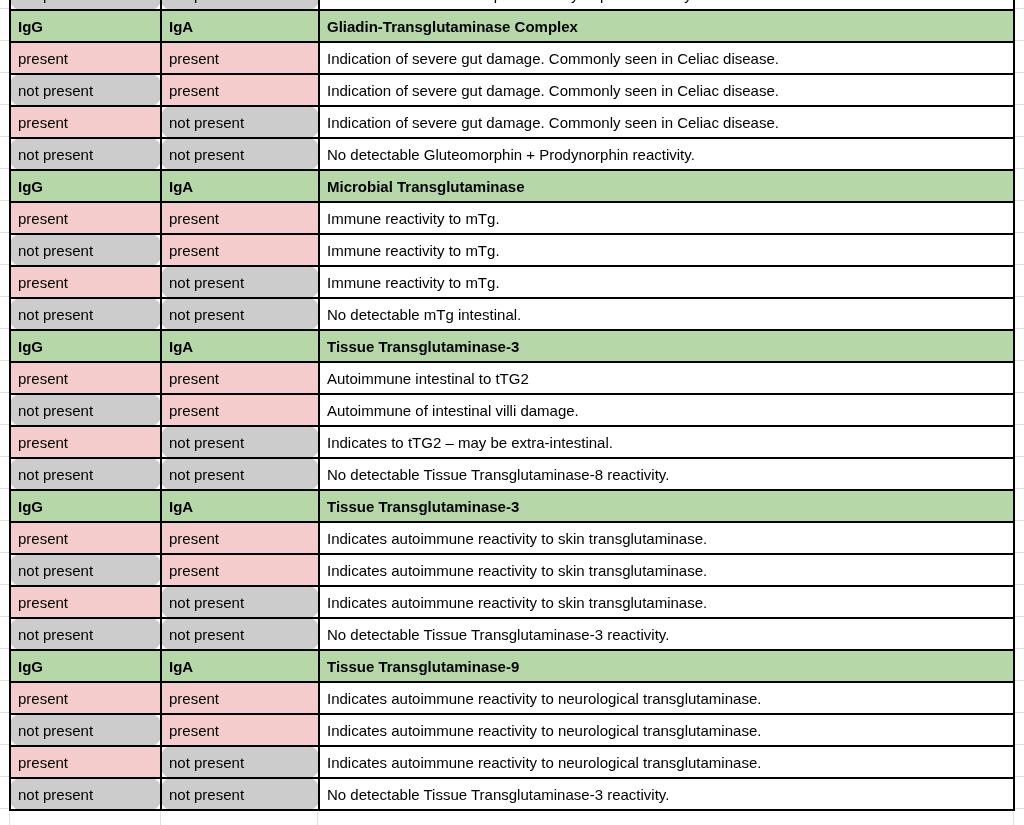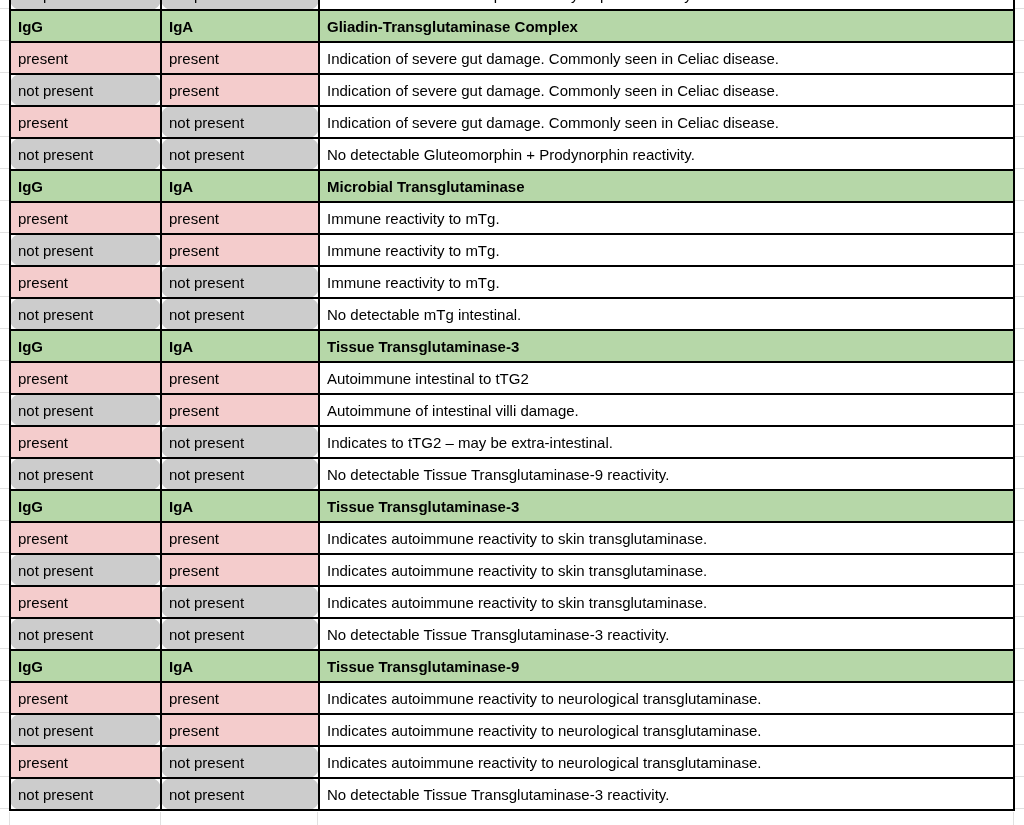--- a/index.html
+++ b/index.html
@@ -149,21 +149,21 @@
         <td>Autoimmune of intestinal villi damage.</td>
       </tr>
       <tr>
         <td class="pink">present</td>
         <td class="gray">not present</td>
         <td>Indicates to tTG2 – may be extra-intestinal.</td>
       </tr>
       <tr>
         <td class="gray">not present</td>
         <td class="gray">not present</td>
-        <td>No detectable Tissue Transglutaminase-9 reactivity.</td>
+        <td>No detectable Tissue Transglutaminase-8 reactivity.</td>
       </tr>
 
       <tr class="header">
         <td>IgG</td>
         <td>IgA</td>
         <td>Tissue Transglutaminase-3</td>
       </tr>
       <tr>
         <td class="pink">present</td>
         <td class="pink">present</td>

